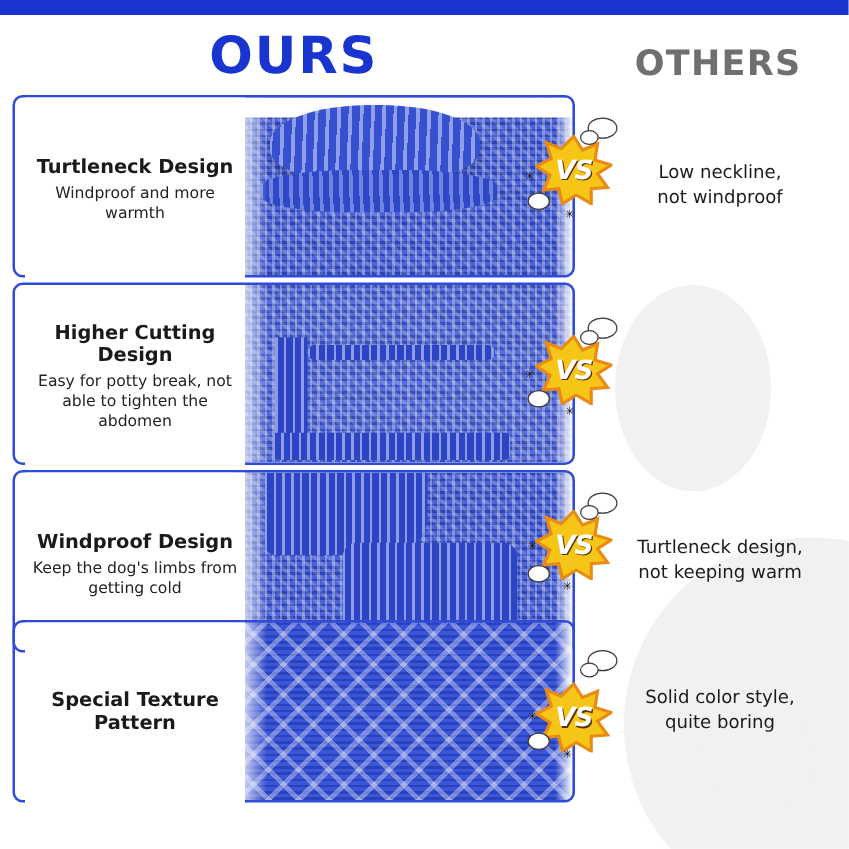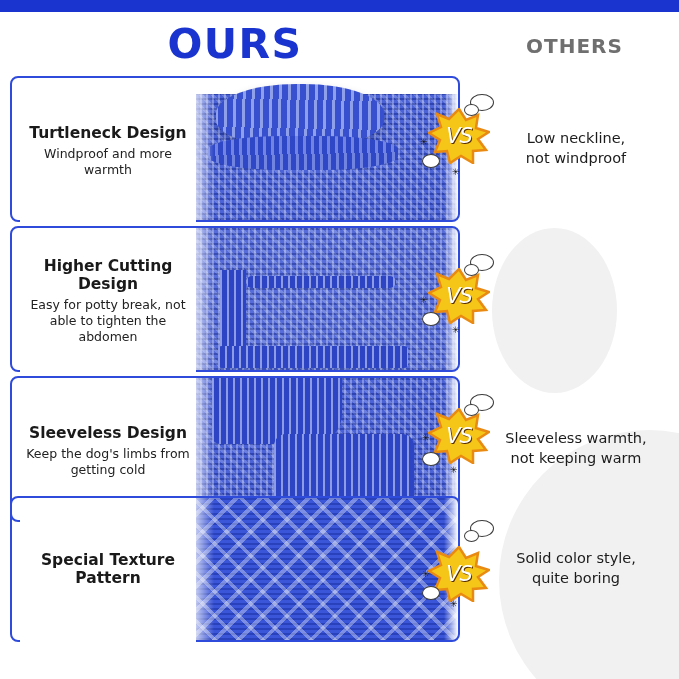--- a/index.html
+++ b/index.html
@@ -60,21 +60,21 @@
     color: #1a34d0;
     letter-spacing: 1.5px;
     font-family: "DejaVu Sans", sans-serif;
     z-index: 3;
   }
   .heading-others {
     position: absolute;
     left: 470px; top: 34px;
     width: 209px;
     text-align: center;
-    font-size: 20px;
+    font-size: 28px;
     font-weight: bold;
     color: #6f6f6f;
     letter-spacing: 1px;
     z-index: 3;
   }
   
   .row {
     position: absolute;
     left: 0;
     width: 679px;
@@ -237,21 +237,21 @@
     width: 62px; height: 56px;
   }
   .vs-label {
     position: absolute;
     left: 8px; top: 14px;
     width: 62px; height: 56px;
     display: flex;
     align-items: center;
     justify-content: center;
     font-size: 21px;
-    font-weight: normal;
+    font-weight: bold;
     font-style: italic;
     color: #ffffff;
     text-shadow: 1px 1px 0 #5a3200;
     letter-spacing: -1px;
   }
   .puff {
     position: absolute;
     border-radius: 50%;
     background: #ffffff;
     border: 1.5px solid #3b3b3b;
@@ -357,37 +357,37 @@
   <div class="row row-3">
     <div class="photo">
       <div class="knit"></div>
       <div class="rib" style="left:24px;top:0px;width:130px;height:66px;border-radius:0 0 30px 8px;"></div>
       <div class="rib" style="left:86px;top:56px;width:140px;height:80px;border-radius:12px;"></div>
       <div class="knit-fade-left"></div>
       <div class="knit-fade-right"></div>
     </div>
     <div class="ours-card">
       <div class="ours-text">
-        <div class="ours-title">Sleeveless Design</div>
+        <div class="ours-title">Windproof Design</div>
         <div class="ours-sub">Keep the dog's limbs from getting cold</div>
       </div>
     </div>
     <div class="vs-wrap" style="top:18px;">
       <svg class="burst" viewBox="0 0 62 56">
         <polygon points="31,1 38,12 50,7 48,20 61,24 50,31 58,42 45,43 45,55 33,48 22,55 19,43 7,44 12,32 1,25 13,19 9,6 21,11" fill="#f5c518" stroke="#e98a12" stroke-width="2.5"></polygon>
       </svg>
       <div class="vs-label">VS</div>
       <div class="puff" style="width:22px;height:15px;left:50px;top:0px;"></div>
       <div class="puff" style="width:13px;height:10px;left:44px;top:10px;"></div>
       <div class="puff" style="width:16px;height:12px;left:2px;top:58px;"></div>
       <div class="sparkle" style="left:2px;top:40px;">✳</div>
       <div class="sparkle" style="left:30px;top:72px;">✳</div>
     </div>
     <div class="others-text">
-      <div>Sleeveless warmth,</div>
+      <div>Turtleneck design,</div>
       <div>not keeping warm</div>
     </div>
   </div>
 
   <div class="row row-4">
     <div class="photo">
       <div class="cable"></div>
       <div class="knit-fade-left"></div>
       <div class="knit-fade-right"></div>
     </div>

